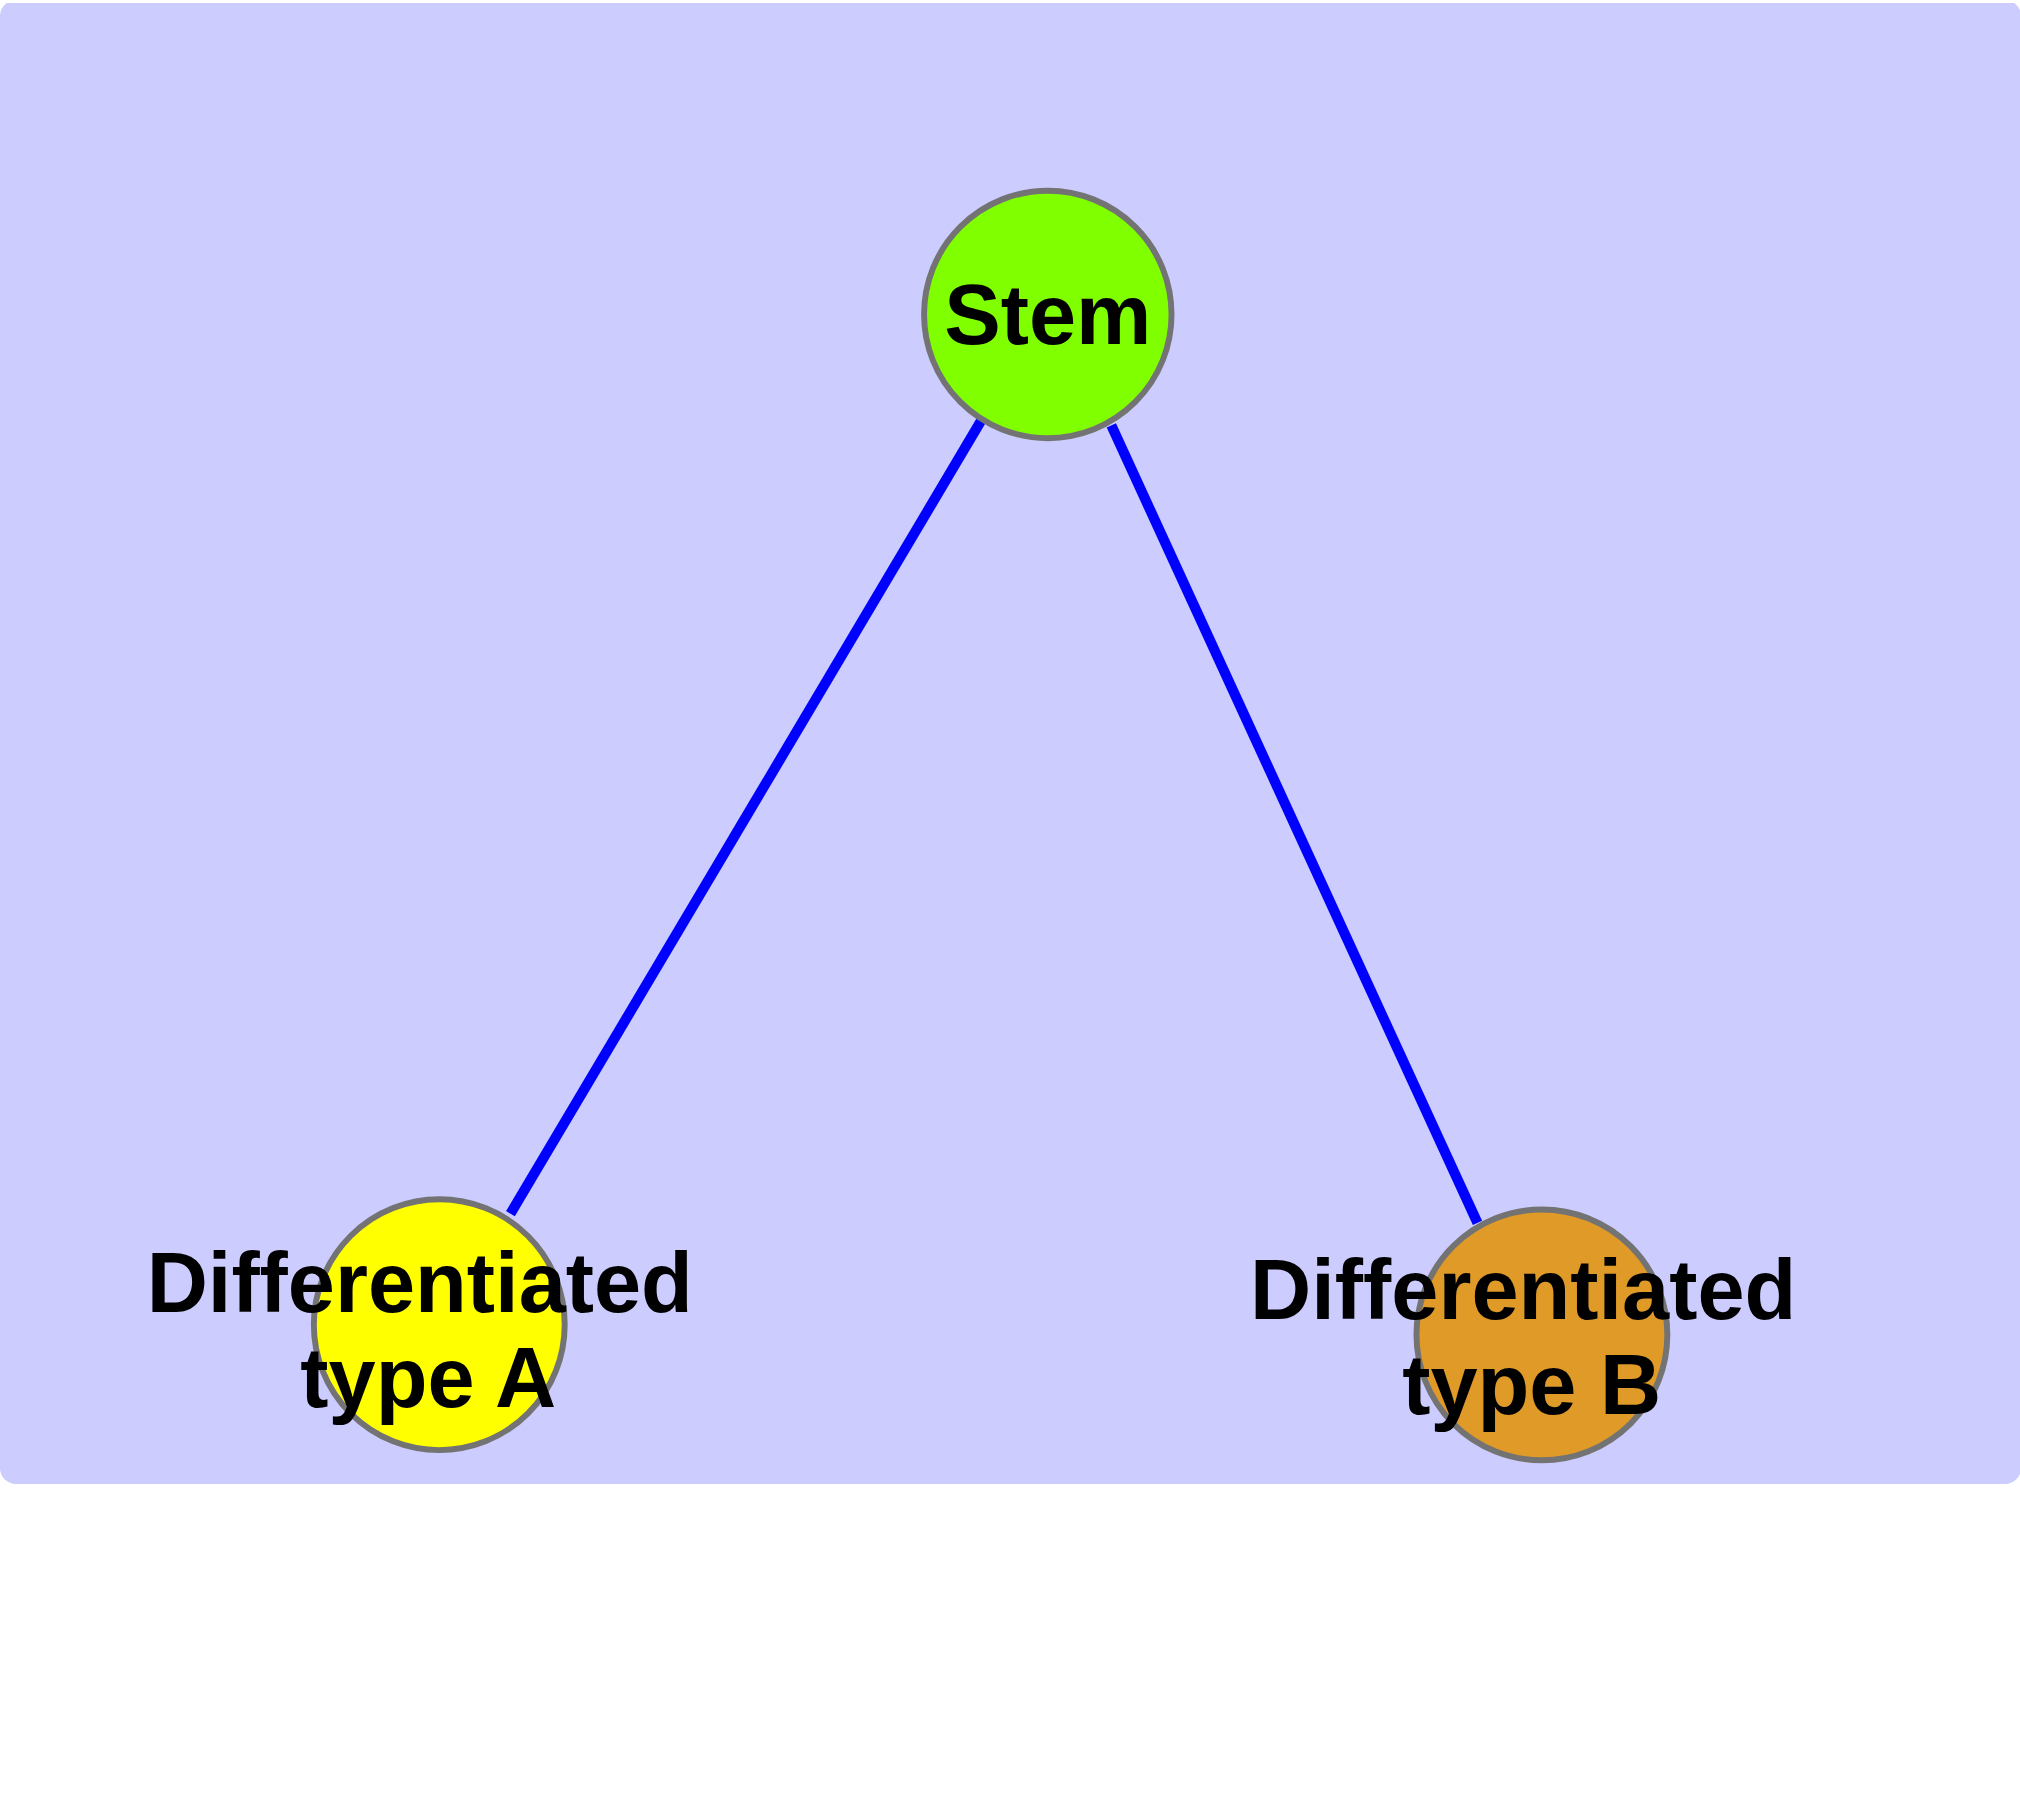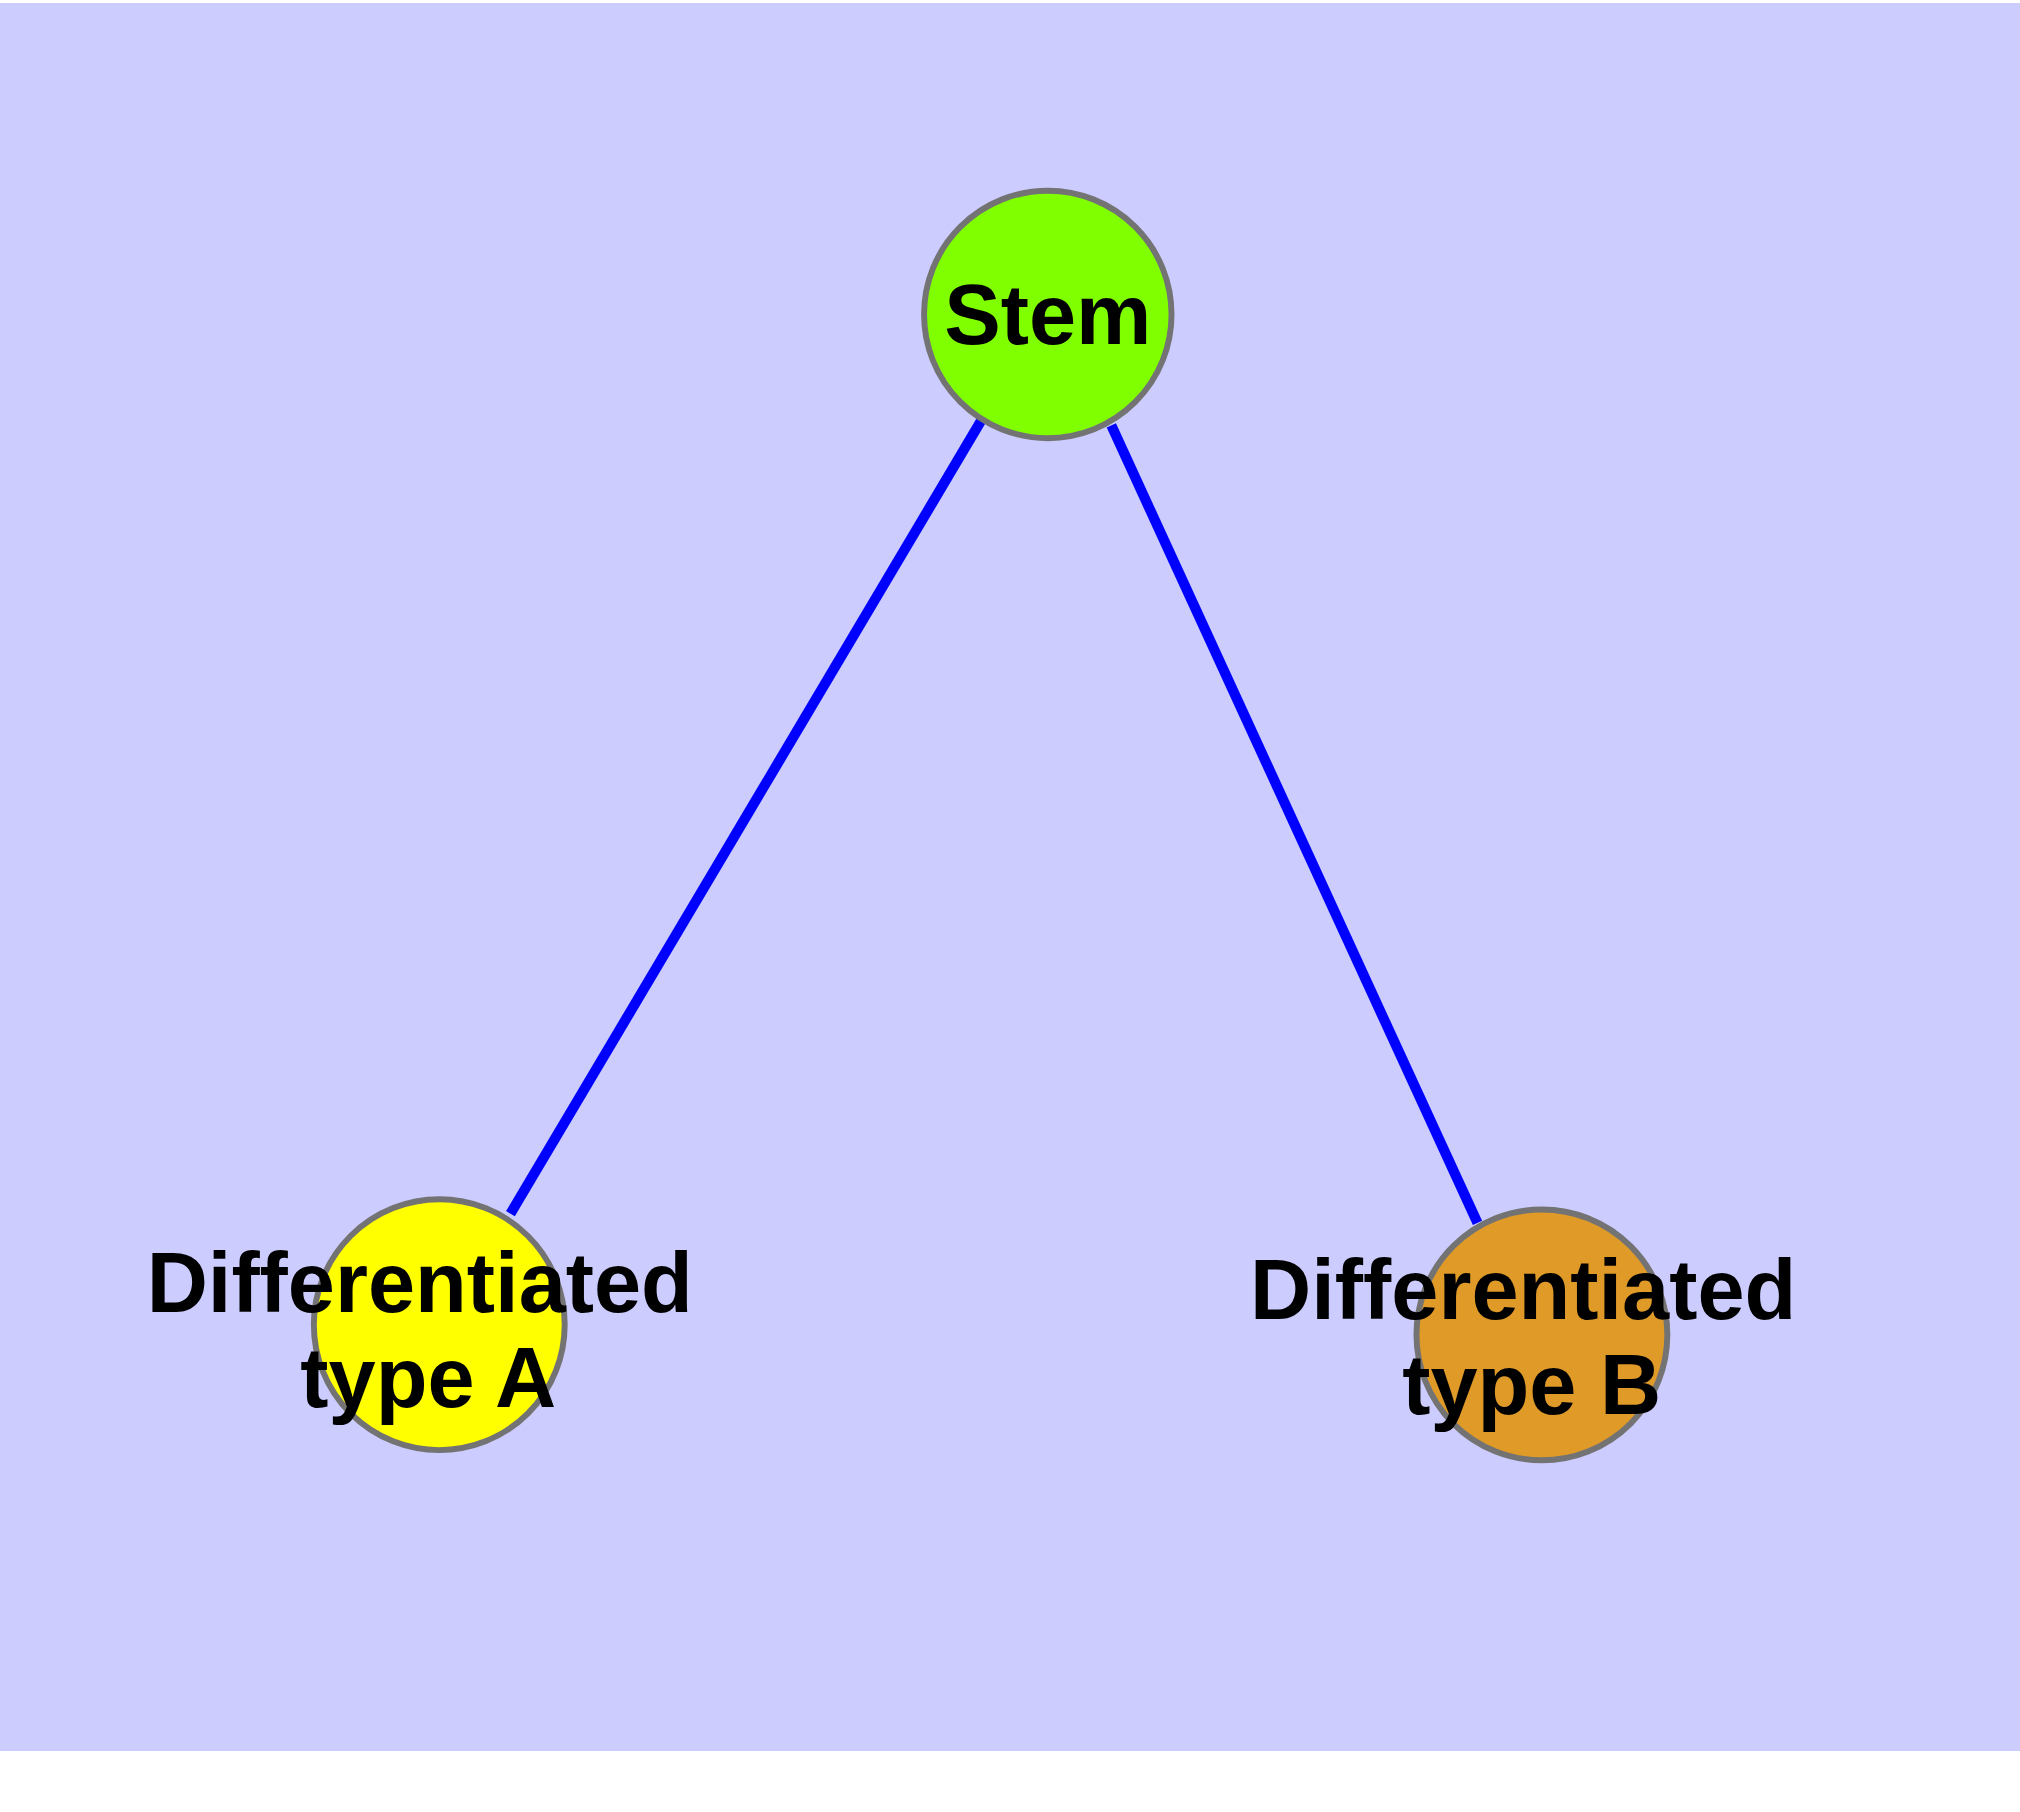--- a/index.html
+++ b/index.html
@@ -3,24 +3,25 @@
 <meta charset="utf-8">
 <style>
   html, body {
     margin: 0;
     padding: 0;
     background: #ffffff;
   }
   #canvas {
     position: relative;
     width: 2021px;
-    height: 1751px;
+    height: 1484px;
     background: #ffffff;
     overflow: hidden;
     font-family: "Liberation Sans", sans-serif;
+    border-radius: 16px;
   }
   #plot-bg {
     position: absolute;
     left: 0;
     top: 3.4px;
     width: 2021px;
     height: 1809px;
     background: #ccccff;
   }
   #graph-svg {

